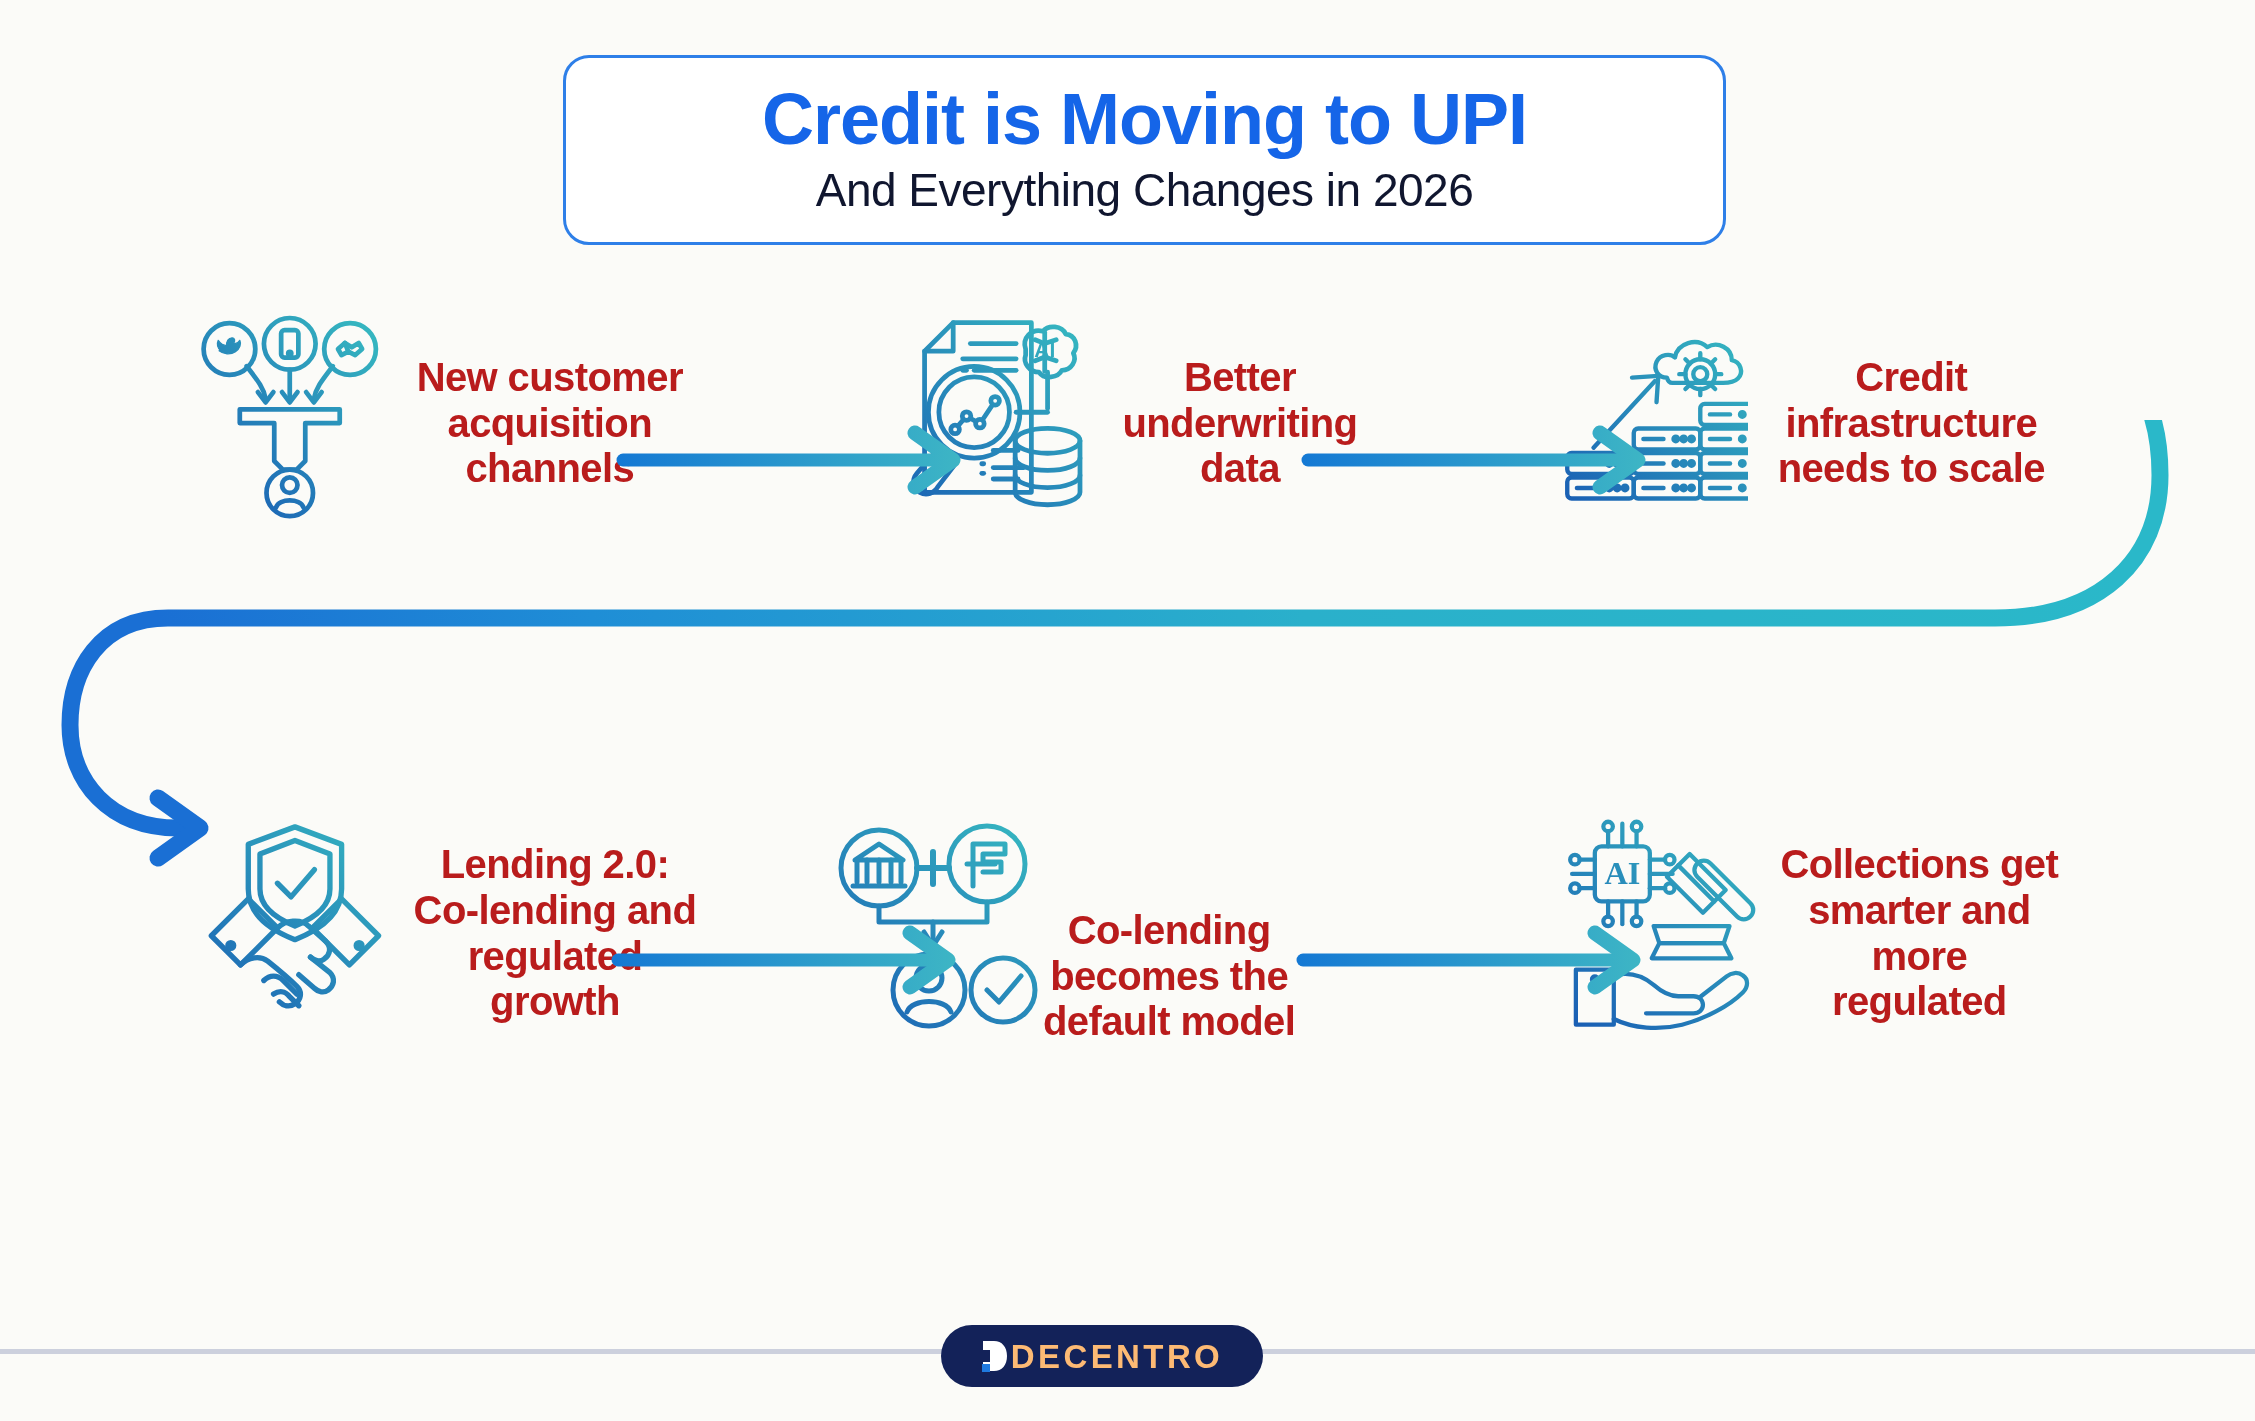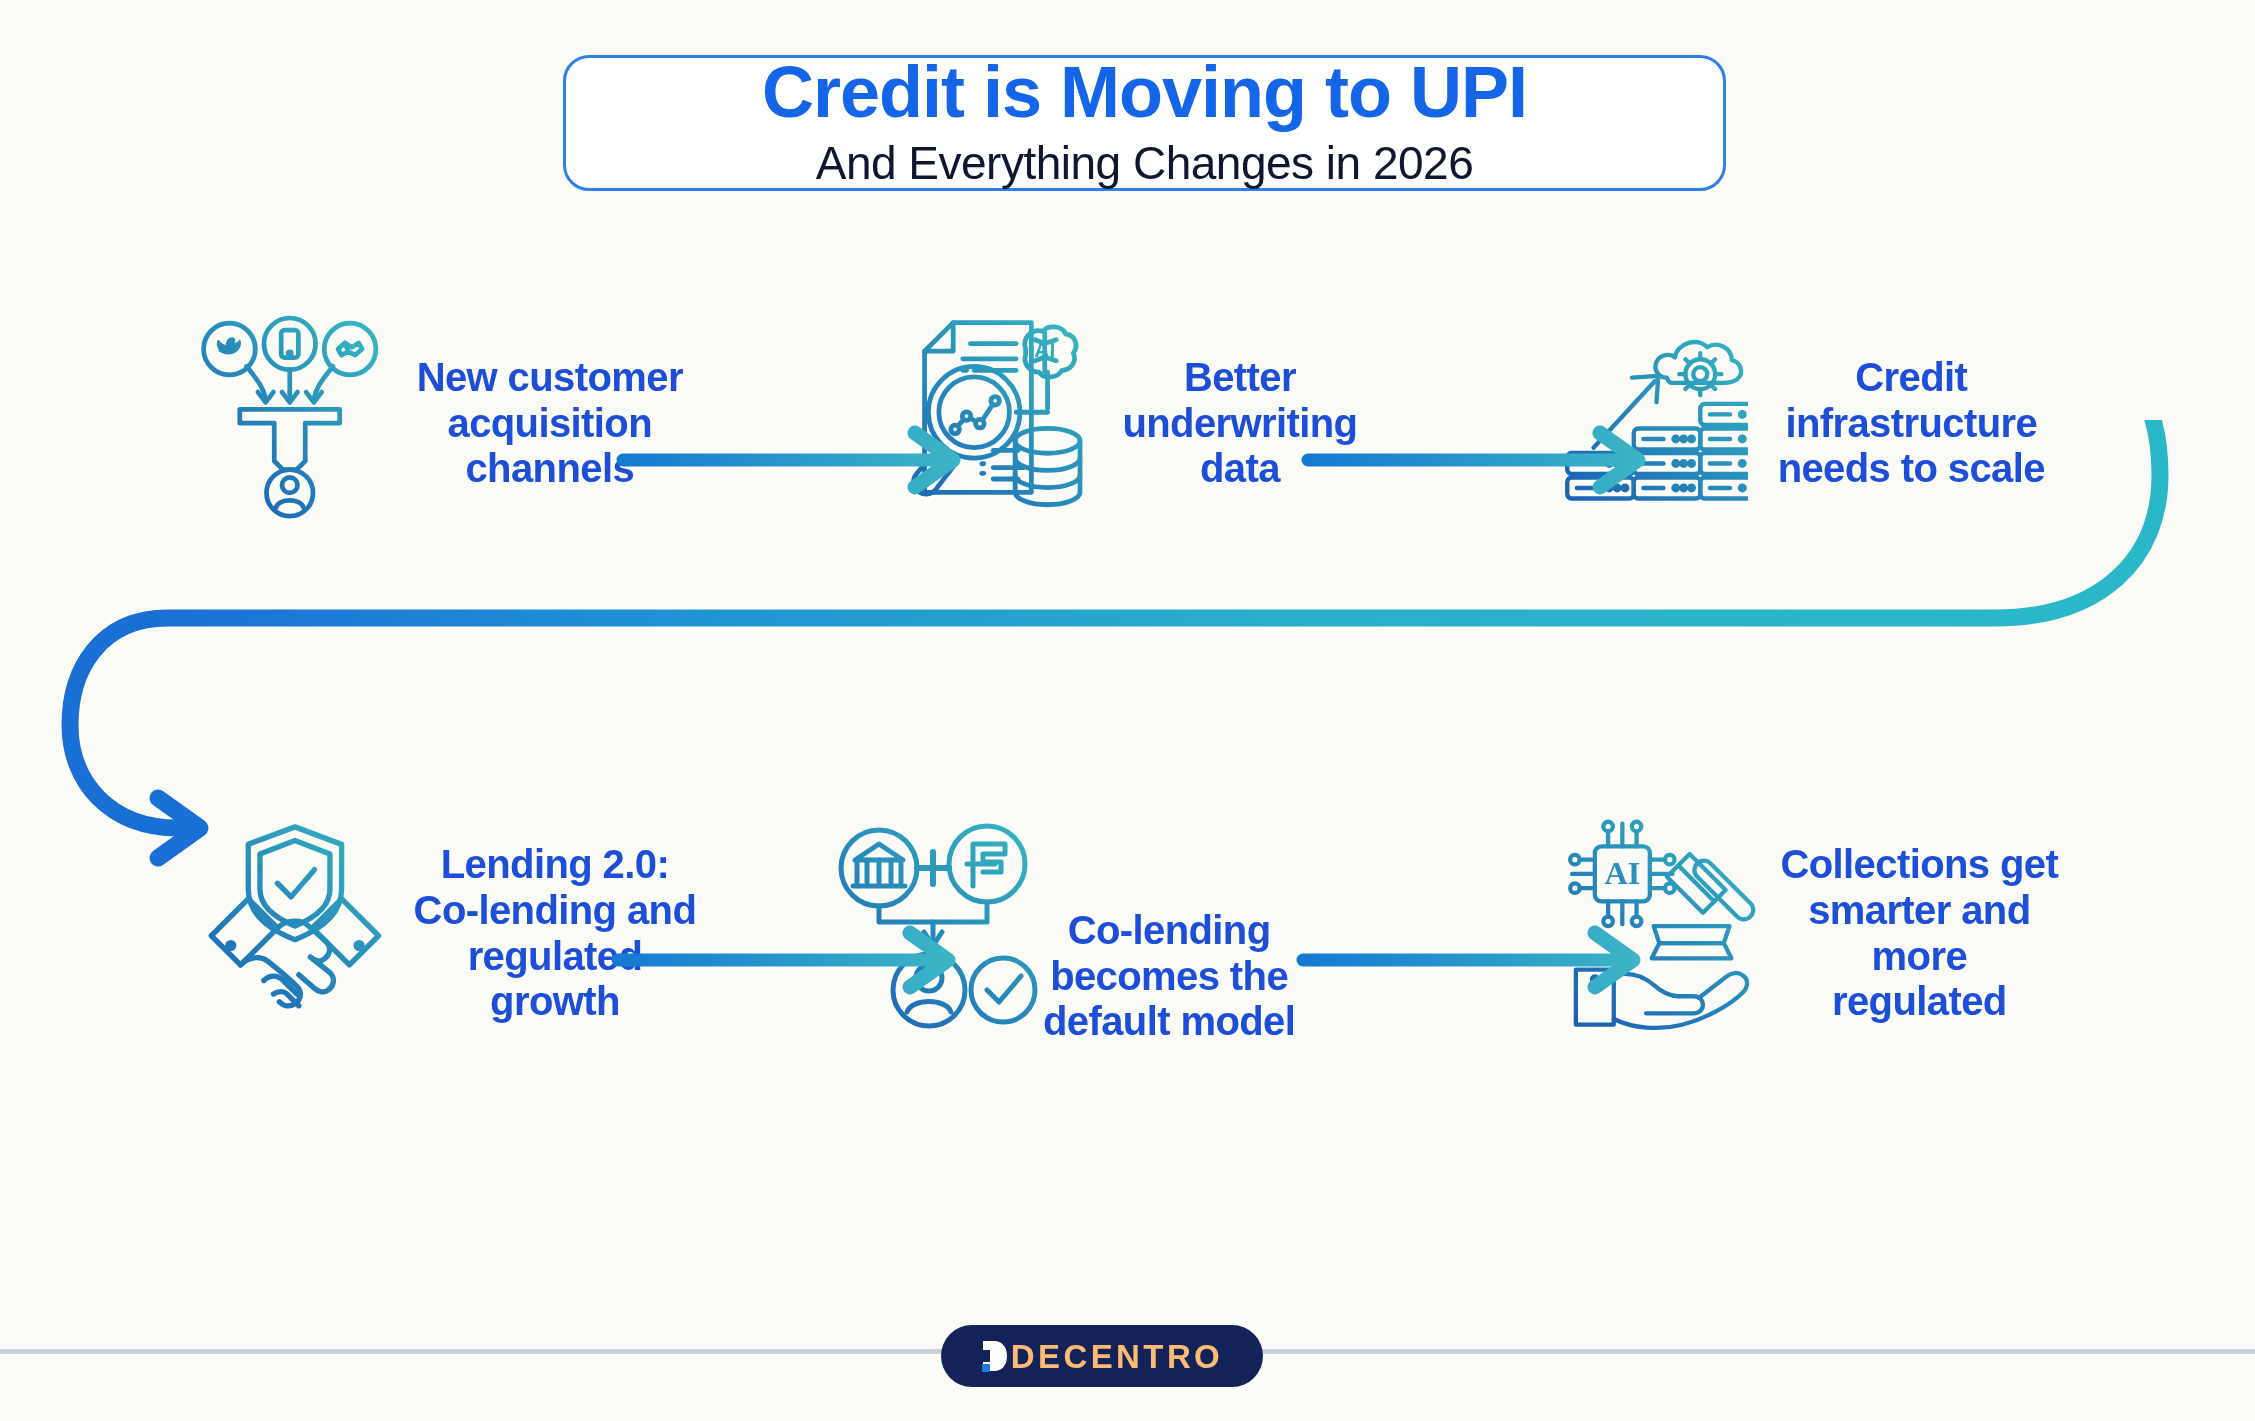--- a/index.html
+++ b/index.html
@@ -15,21 +15,21 @@
     position:relative;
     width:2255px; height:1421px;
     background:#fbfbf8;
     overflow:hidden;
   }
 
   
   #title-card {
     position:absolute;
     left:563px; top:55px;
-    width:1163px; height:136px;
+    width:1163px; height:190px;
     background:#ffffff;
     border:3px solid #2e7fe8;
     border-radius:26px;
     display:flex;
     flex-direction:column;
     align-items:center;
     justify-content:center;
   }
   #title-main {
     font-size:72px;
@@ -72,21 +72,21 @@
     align-items:center;
     justify-content:center;
   }
   .step-icon svg { width:100%; height:100%; display:block; }
 
   .step-label {
     margin-top:12px;
     text-align:center;
     font-size:40px;
     font-weight:bold;
-    color:#1d4ed8;
+    color:#b91c1c;
     line-height:1.14;
     letter-spacing:-0.6px;
     white-space:pre-line;
   }
 
   
   #step-1 { left:195px;  top:0px; }
   #step-2 { left:875px;  top:0px; }
   #step-3 { left:1555px; top:0px; }
   

